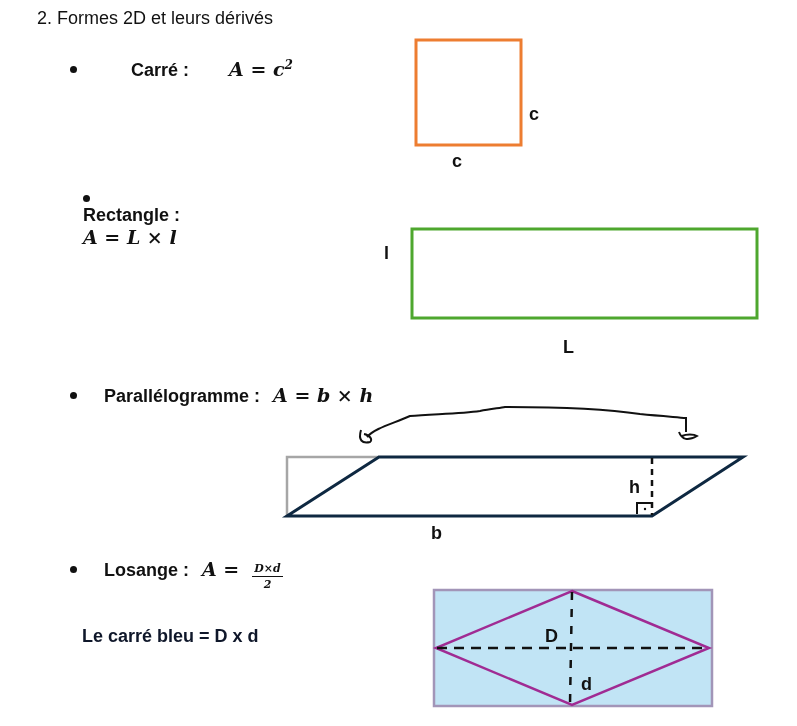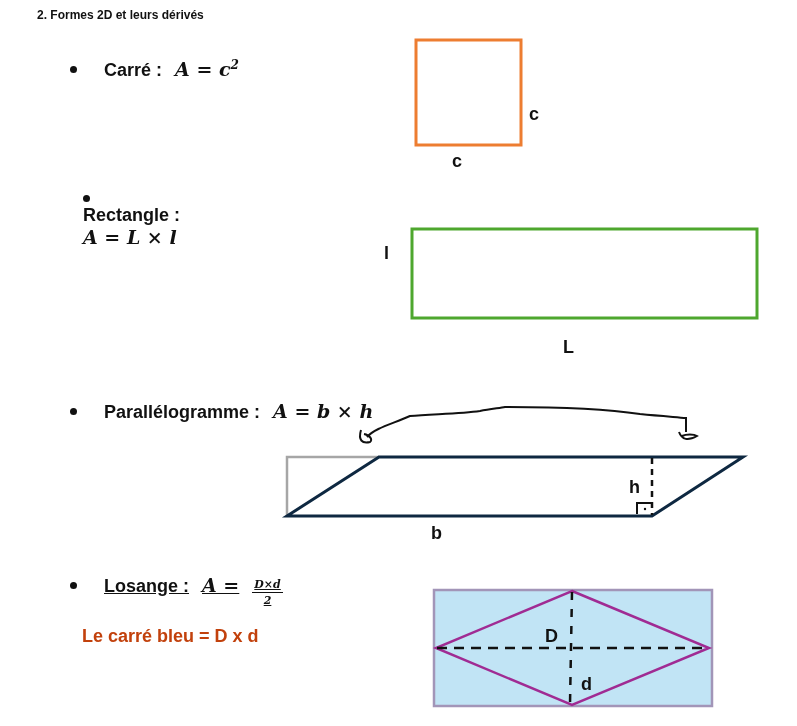--- a/index.html
+++ b/index.html
@@ -11,22 +11,22 @@
       width: 797px;
       height: 726px;
       position: relative;
       overflow: hidden;
       font-family: "Liberation Sans", sans-serif;
       color: #111111;
     }
     .abs { position: absolute; }
     .section-title {
       left: 37px; top: 8px;
-      font-size: 12px;
-      font-weight: bold;
+      font-size: 18px;
+      font-weight: normal;
       white-space: nowrap;
     }
     .bullet-row {
       font-size: 18px;
       font-weight: bold;
       white-space: nowrap;
       display: flex;
       align-items: baseline;
     }
     .bullet-dot {
@@ -53,52 +53,52 @@
       vertical-align: middle;
       font-size: 11px;
       position: relative;
       top: -4px;
     }
     .frac .num { border-bottom: 1px solid #111; padding: 0 2px 1px; }
     .frac .den { padding-top: 1px; }
     .label {
       font-size: 17px;
       font-weight: bold;
-      color: #c2410c;
+      color: #0f172a;
     }
     .side-label {
       font-size: 18px;
       font-weight: bold;
     }
     svg { position: absolute; left: 0; top: 0; }
   </style>
 </head>
 <body>
 
 <div class="abs section-title">2. Formes 2D et leurs dérivés</div>
 
-<div class="abs bullet-row" style="left:70px; top:58px;">
+<div class="abs bullet-row" style="left:70px; top:58px;gap:27px;">
   <span class="bullet-dot"></span>
   <span>Carré :</span>
   <span class="math"><span>A = c</span><sup>2</sup></span>
 </div>
 
 <div class="abs bullet-row" style="left:70px; top:198px;flex-direction:column;">
   <span class="bullet-dot"></span>
   <span>Rectangle :</span>
   <span class="math">A = L × l</span>
 </div>
 
-<div class="abs bullet-row" style="left:70px; top:400px;">
+<div class="abs bullet-row" style="left:70px; top:384px;">
   <span class="bullet-dot"></span>
   <span>Parallélogramme :</span>
   <span class="math">A = b × h</span>
 </div>
 
-<div class="abs bullet-row" style="left:70px; top:574px;text-decoration:underline;">
+<div class="abs bullet-row" style="left:70px; top:558px;">
   <span class="bullet-dot"></span>
   <span>Losange :</span>
   <span class="math">A =</span>
   <span class="frac math">
     <span class="num">D×d</span>
     <span class="den">2</span>
   </span>
 </div>
 
 <div class="abs label" style="left:82px; top:626px; font-size:18px;">Le carré bleu = D x d</div>

